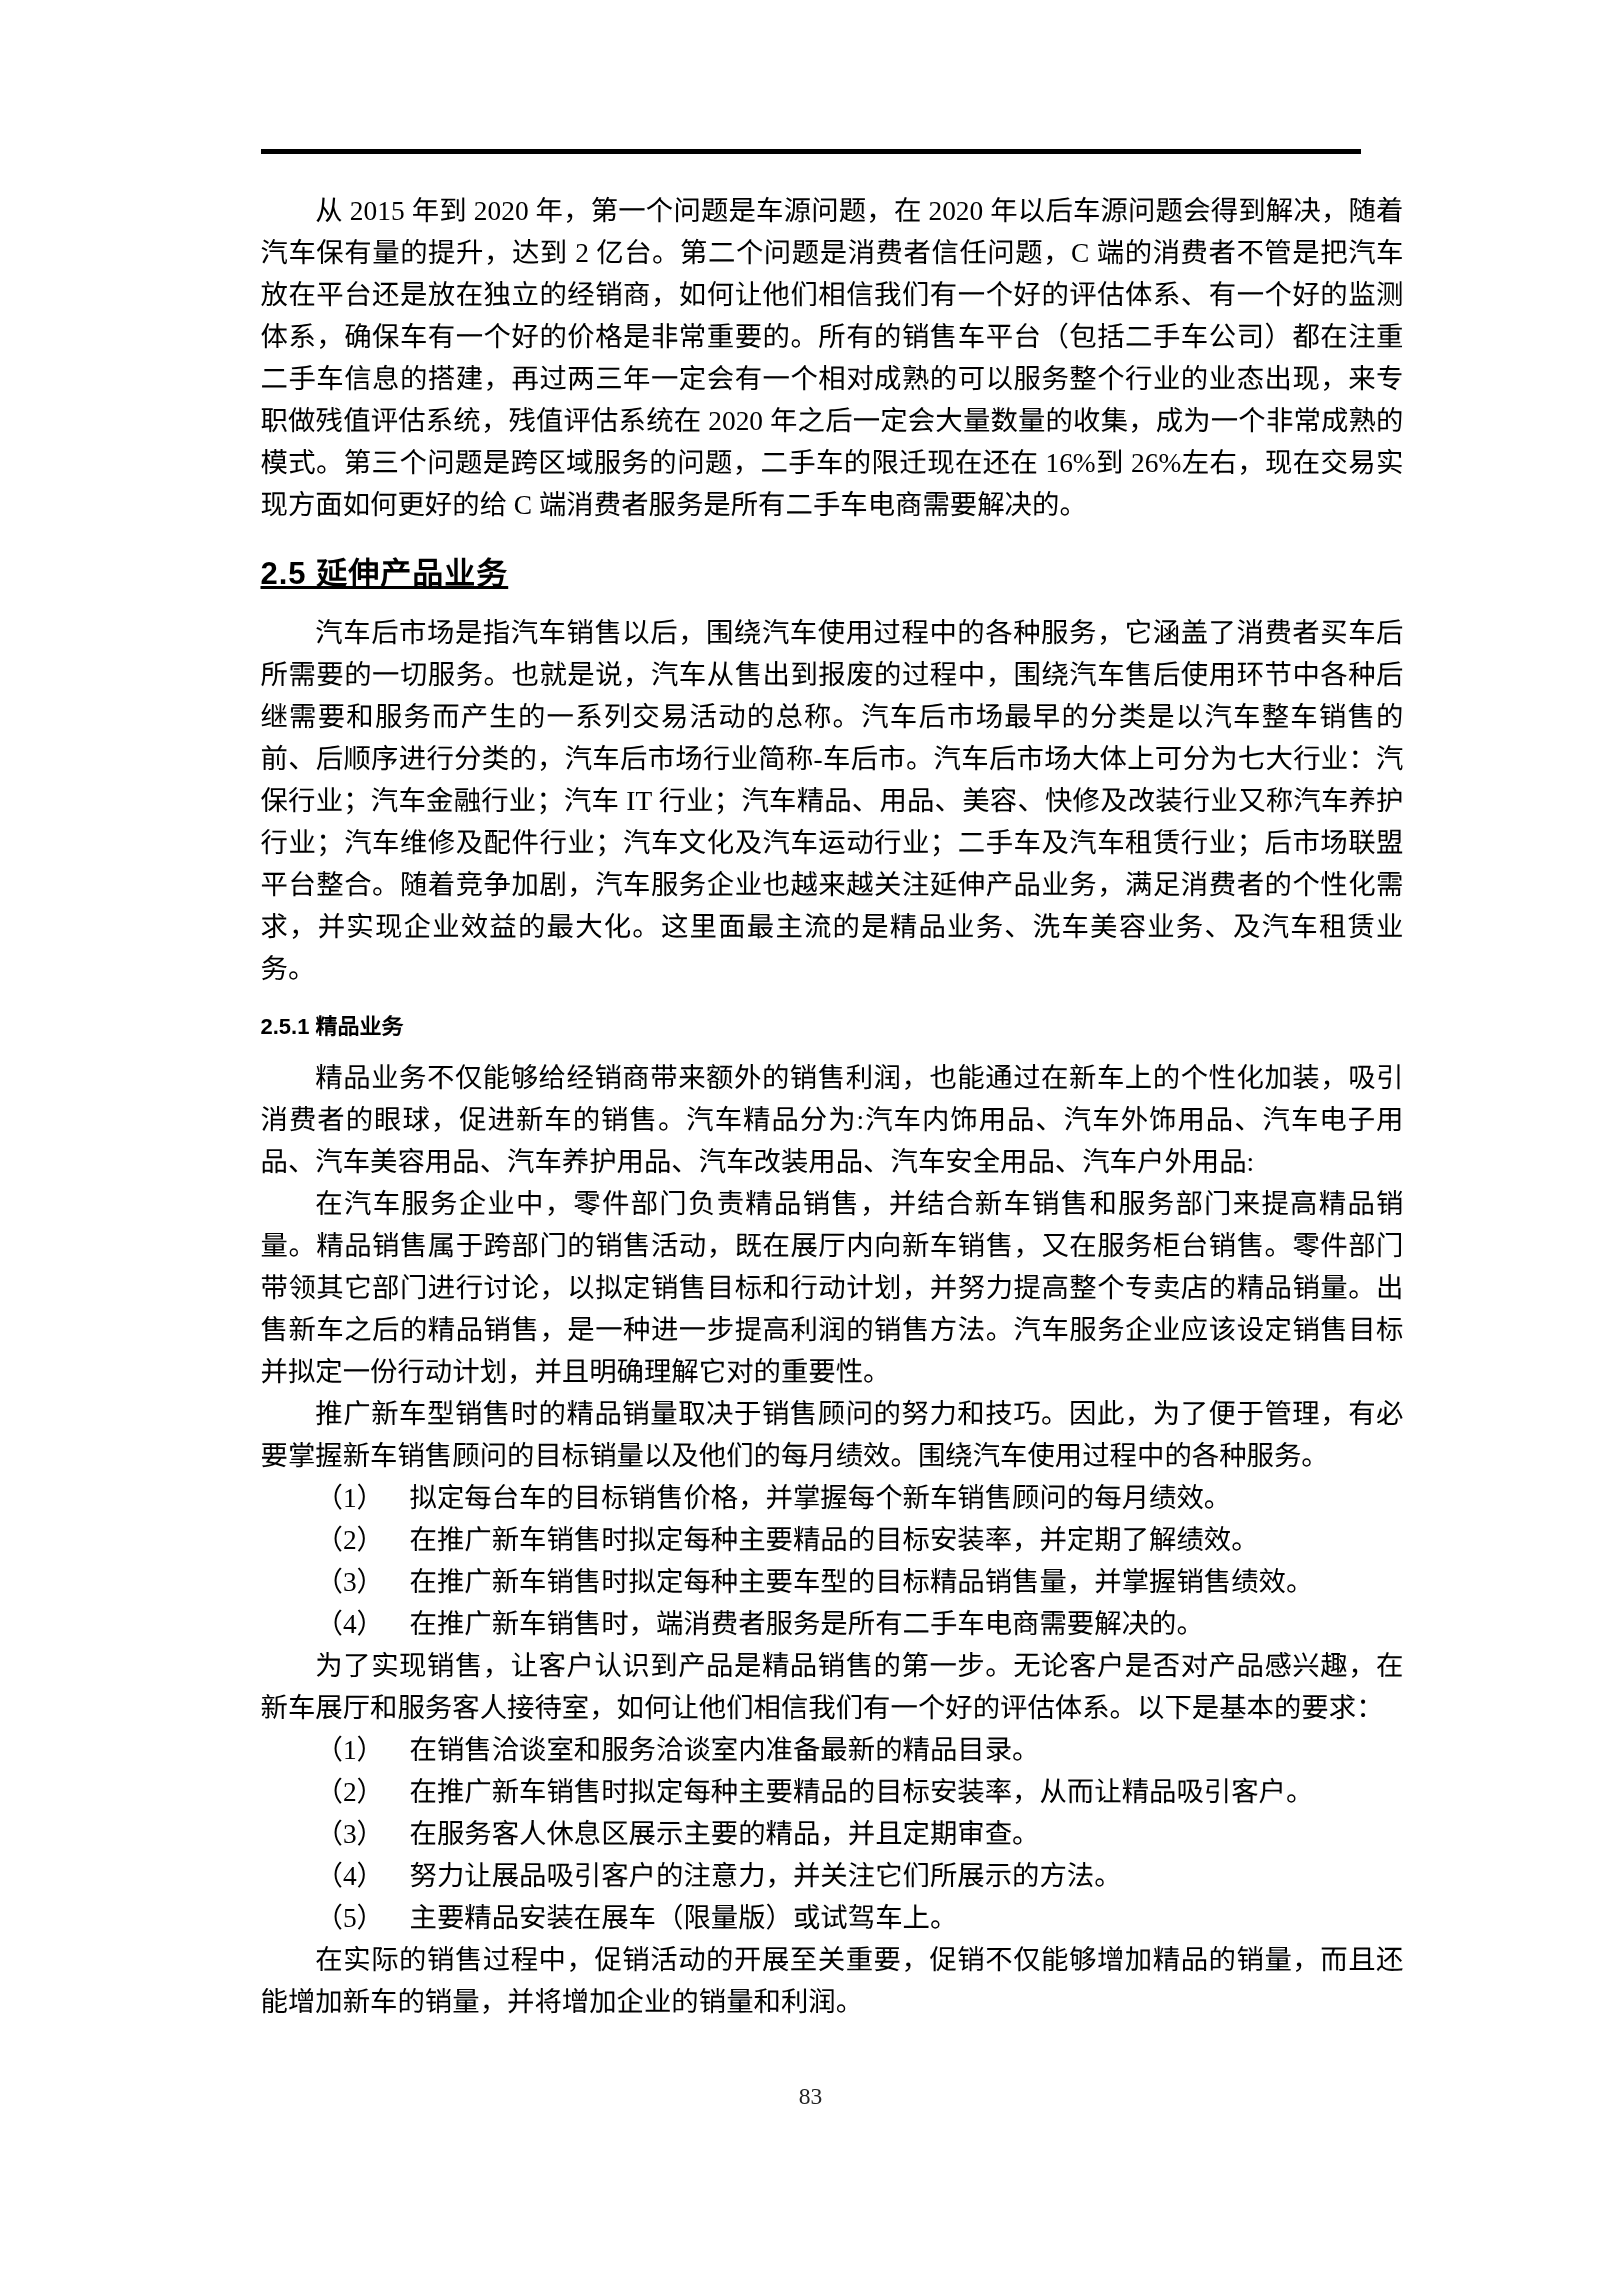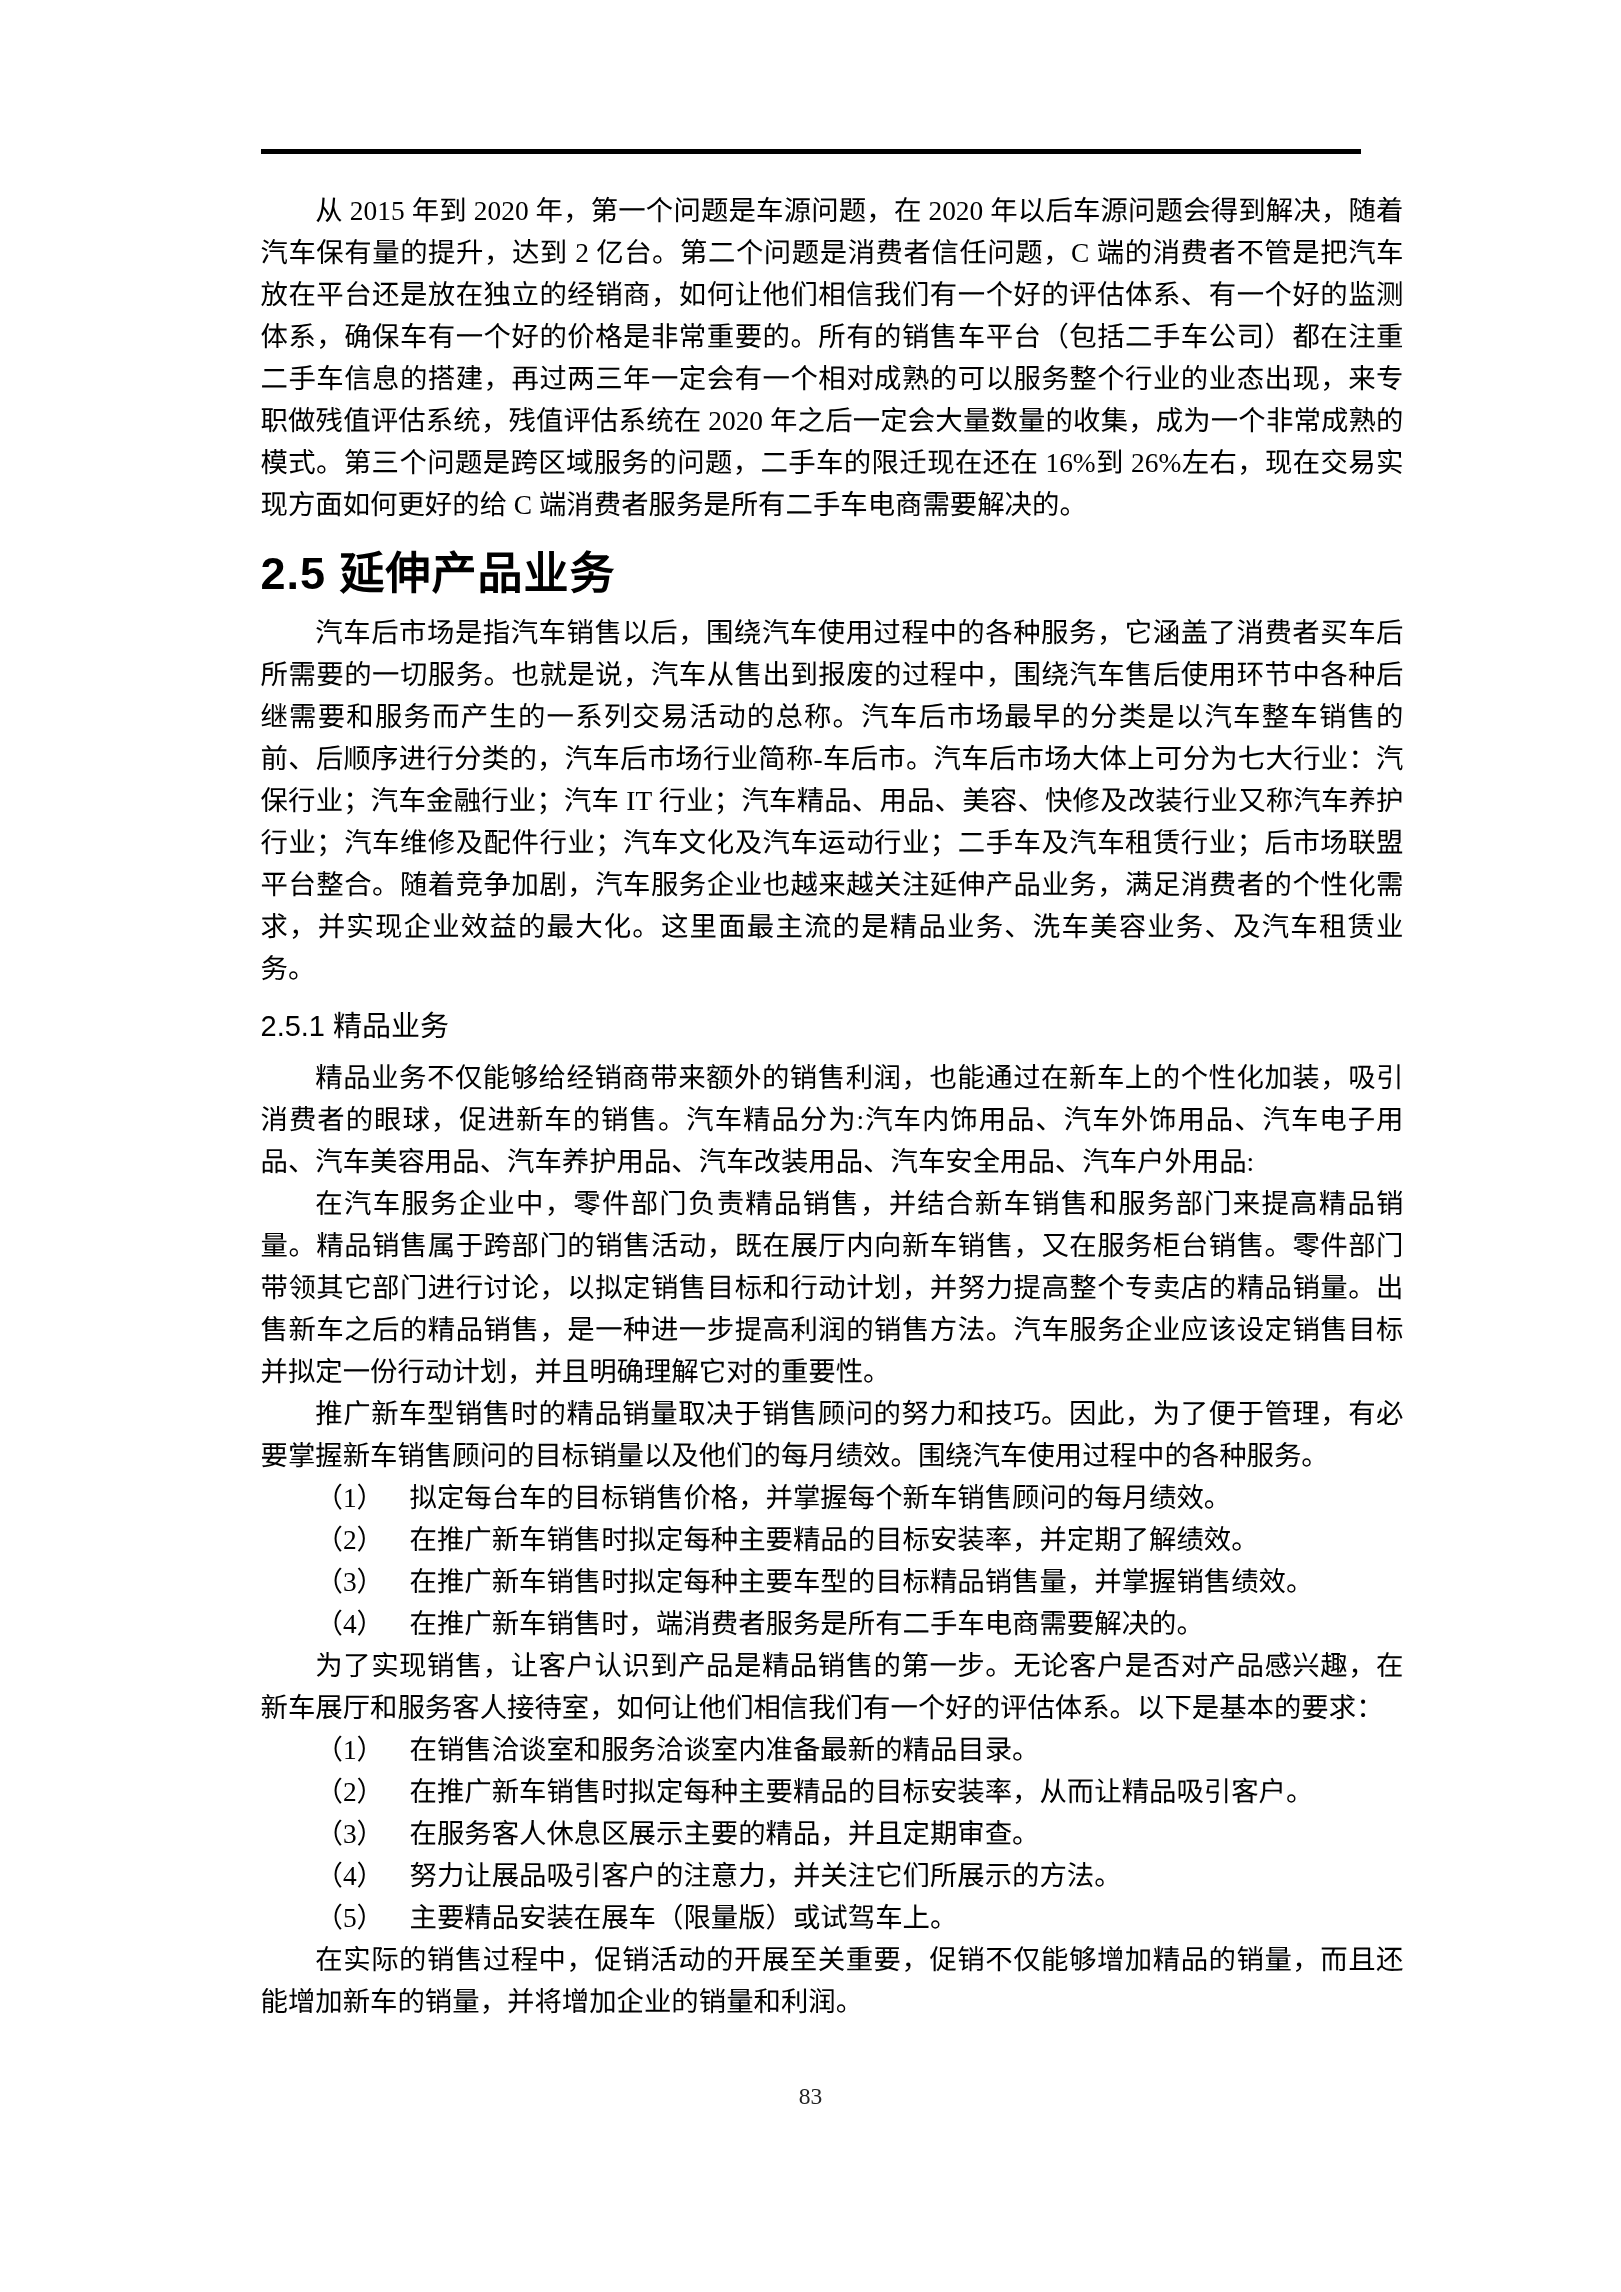--- a/index.html
+++ b/index.html
@@ -29,30 +29,31 @@
     width: 1143px;
   }
   .para {
     font-size: 27.4px;
     line-height: 42px;
     text-align: justify;
     text-indent: 2em;
   }
   .heading-1 {
     font-family: "Liberation Sans", "DejaVu Sans", sans-serif;
-    font-size: 45px;
+    font-size: 31px;
     font-weight: bold;
     line-height: 51px;
     margin: 21.6px 0 13.7px 0;
     letter-spacing: 1px;
+    text-decoration: underline;
   }
   .heading-2 {
     font-family: "Liberation Sans", "DejaVu Sans", sans-serif;
-    font-size: 29px;
-    font-weight: normal;
+    font-size: 22px;
+    font-weight: bold;
     line-height: 37px;
     margin: 17.6px 0 11.8px 0;
   }
   .num-list { list-style: none; }
   .num-list .list-item {
     display: flex;
     font-size: 27.4px;
     line-height: 42px;
     padding-left: 55px;
     text-align: justify;

